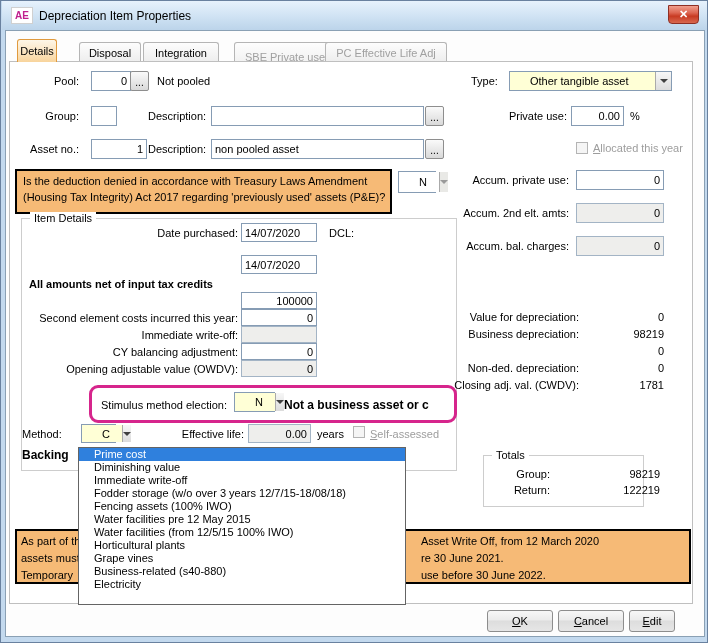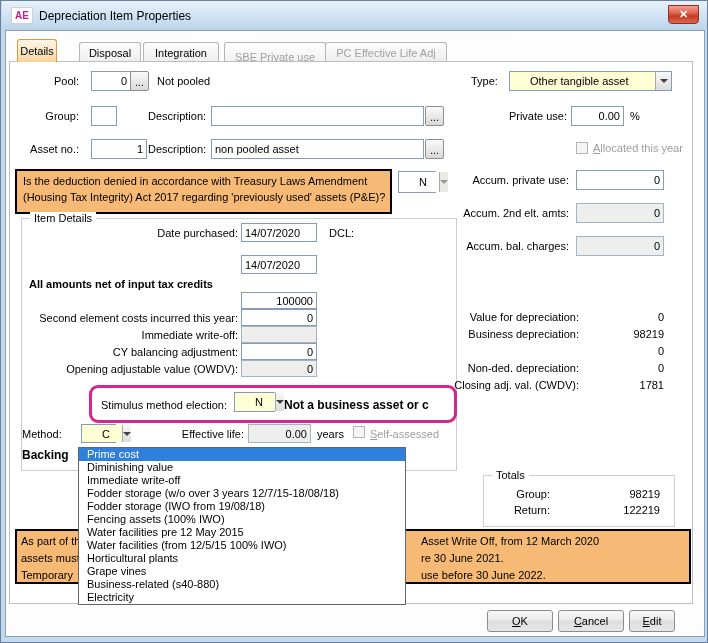--- a/index.html
+++ b/index.html
@@ -38,21 +38,21 @@
   .dd.dis .tri { border-top-color:#9a9a9a; }
   .chk { position:absolute; width:12px; height:12px; border:1px solid #b4b4b4; background:#f5f5f5; }
   .dis-lbl { color:#9d9d9d; }
   .ak { display:inline-block; }
   .ak::first-letter { text-decoration:underline; }
   .orange-box { position:absolute; border:2px solid #000; background:#f6ba76; }
   .groupbox { position:absolute; border:1px solid #cdcdcd; }
   .gb-label { position:absolute; top:-7px; left:8px; background:#fff; padding:0 4px; white-space:nowrap; }
   .magenta-box { position:absolute; border:3px solid #d6258c; border-radius:9px; overflow:hidden; z-index:4; }
   .list { position:absolute; background:#fff; border:1px solid #646464; z-index:10; overflow:hidden; }
-  .list-item { height:13px; line-height:13px; padding-left:8px; white-space:nowrap; cursor:pointer; }
+  .list-item { height:13px; line-height:13px; padding-left:15px; white-space:nowrap; cursor:pointer; }
   .list-item.selected { background:#2f80dd; color:#fff; }
   .btn { position:absolute; border:1px solid #8d8d8d; border-radius:3px;
     background:linear-gradient(180deg,#f7f7f7 0%,#ebebeb 45%,#dddddd 50%,#e6e6e6 100%);
     display:flex; align-items:center; justify-content:center; font-size:11px; cursor:pointer; }
   .notice-line { position:absolute; white-space:nowrap; }
 </style>
 </head>
 <body>
 
 <div class="window">
@@ -67,21 +67,21 @@
 
   <div class="tab active" style="left:16px; top:38px; width:40px; height:23px;">
       <span>Details</span>
     </div>
   <div class="tab" style="left:78px; top:41px; width:62px; height:20px;">
       <span>Disposal</span>
     </div>
   <div class="tab" style="left:142px; top:41px; width:76px; height:20px;">
       <span>Integration</span>
     </div>
-  <div class="tab disabled" style="left:223px; top:41px; width:102px; height:28px;">
+  <div class="tab disabled" style="left:233px; top:41px; width:102px; height:28px;">
       <span>SBE Private use</span>
     </div>
   <div class="tab disabled" style="left:324px; top:41px; width:122px; height:20px;">
       <span>PC Effective Life Adj</span>
     </div>
 
   <div class="tabpage"></div>
 
   <div class="abs lbl r" style="left:14px; top:74px; width:64px;">Pool:</div>
   <div class="field num" style="left:90px; top:70px; width:40px; height:20px;">
@@ -222,21 +222,21 @@
   <div class="abs lbl r" style="left:165px; top:427px; width:78px;">Effective life:</div>
   <div class="field num dis" style="left:247px; top:423px; width:63px; height:19px;">
       <span>0.00</span>
     </div>
   <div class="abs lbl" style="left:316px; top:427px;">years</div>
   <div class="chk" style="left:352px; top:425px;"></div>
   <div class="abs lbl dis-lbl" style="left:369px; top:427px;"><span class="ak">Self-assessed</span></div>
 
   <div class="abs lbl b" style="left:21px; top:447px; font-size:12px;">Backing</div>
 
-  <div class="groupbox" style="left:482px; top:474px; width:192px; height:52px;padding-left:6px;">
+  <div class="groupbox" style="left:482px; top:454px; width:161px; height:52px;padding-left:6px;">
     <span class="gb-label">Totals</span>
     <span class="abs lbl r" style="left:14px; top:12px; width:52px;">Group:</span>
     <span class="abs lbl r" style="left:80px; top:12px; width:96px;">98219</span>
     <span class="abs lbl r" style="left:14px; top:28px; width:52px;">Return:</span>
     <span class="abs lbl r" style="left:80px; top:28px; width:96px;">122219</span>
   </div>
 
   <div class="orange-box" style="left:14px; top:528px; width:676px; height:55px;">
     <span class="notice-line" style="left:4px; top:4px;">As part of th</span>
     <span class="notice-line" style="left:4px; top:21px;">assets must</span>
@@ -244,21 +244,20 @@
     <span class="notice-line" style="left:404px; top:4px;">Asset Write Off, from 12 March 2020</span>
     <span class="notice-line" style="left:404px; top:21px;">re 30 June 2021.</span>
     <span class="notice-line" style="left:404px; top:38px;">use before 30 June 2022.</span>
   </div>
 
   <div class="list" style="left:77px; top:446px; width:328px; height:158px;">
     <div class="list-item selected">Prime cost</div>
     <div class="list-item">Diminishing value</div>
     <div class="list-item">Immediate write-off</div>
     <div class="list-item">Fodder storage (w/o over 3 years 12/7/15-18/08/18)</div>
-    <div class="list-item">Fodder storage (IWO from 19/08/18)</div>
     <div class="list-item">Fencing assets (100% IWO)</div>
     <div class="list-item">Water facilities pre 12 May 2015</div>
     <div class="list-item">Water facilities (from 12/5/15 100% IWO)</div>
     <div class="list-item">Horticultural plants</div>
     <div class="list-item">Grape vines</div>
     <div class="list-item">Business-related (s40-880)</div>
     <div class="list-item">Electricity</div>
   </div>
 
   <div class="btn" style="left:486px; top:609px; width:66px; height:22px;">

